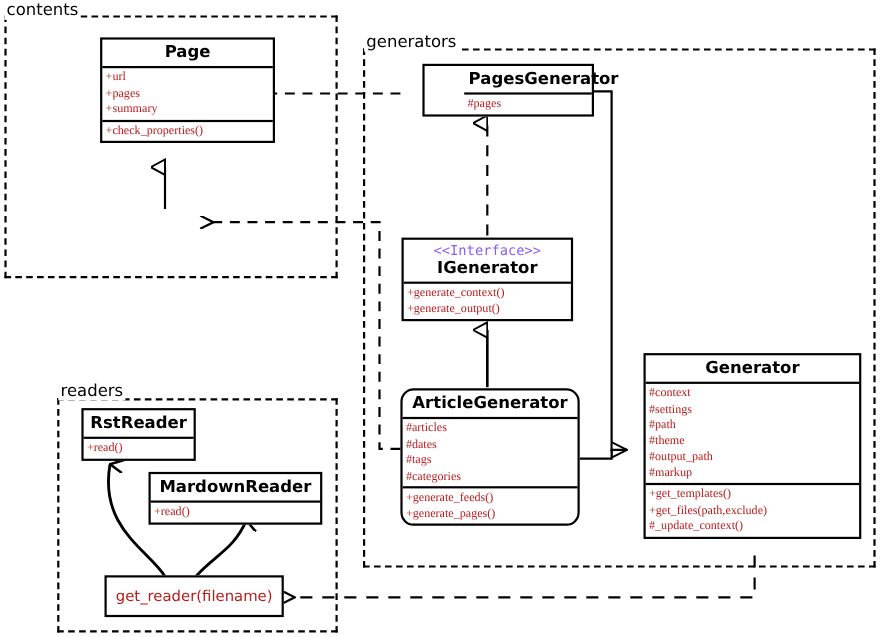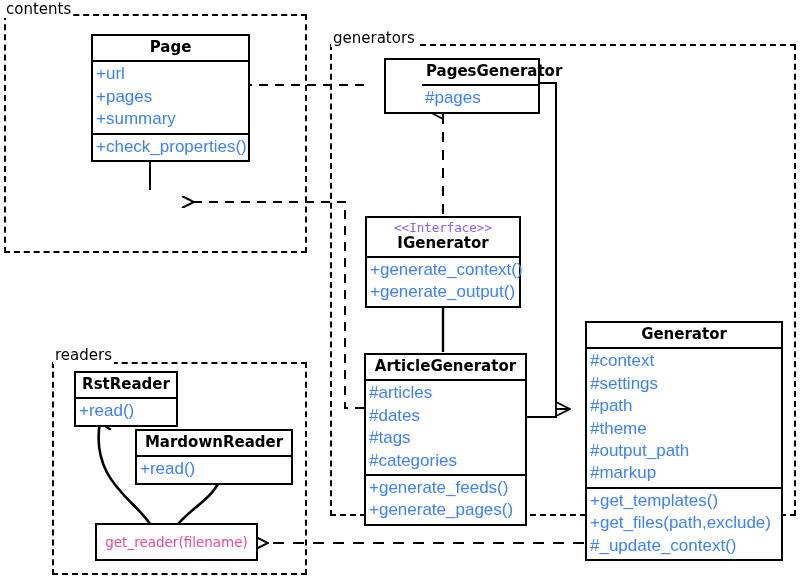--- a/index.html
+++ b/index.html
@@ -66,41 +66,41 @@
     text-align: center;
     color: #8b5cf6;
     padding-top: 3px;
     line-height: 1.1;
   }
   .cls-sec {
     border-top: 2px solid #000;
     padding: 1px 3px 2px 3px;
   }
   .cls-sec div {
-    font-family: Liberation Sans, sans-serif;
-    font-size: 17px;
-    color: #3b82f6;
+    font-family: Liberation Serif, serif;
+    font-size: 11px;
+    color: #b91c1c;
     line-height: 1.32;
     white-space: nowrap;
   }
   
   .plainbox {
     position: absolute;
     border: 2px solid #000;
     background: #ffffff;
     box-sizing: border-box;
     display: flex;
     align-items: center;
     justify-content: center;
     z-index: 5;
   }
   .plainbox span {
     font-family: "DejaVu Sans", sans-serif;
     font-size: 13.5px;
-    color: #ec4899;
+    color: #b91c1c;
     white-space: nowrap;
   }
 </style>
 </head>
 <body>
 
 <div id="canvas">
 
   <svg id="svg-layer" viewBox="0 0 803 579" xmlns="http://www.w3.org/2000/svg">
     <defs>
@@ -191,21 +191,21 @@
 
   <div class="cls" style="left:365px; top:216px; width:156px;">
     <div class="cls-stereo">&lt;&lt;Interface&gt;&gt;</div>
     <div class="cls-name" style="padding-top:0px;">IGenerator</div>
     <div class="cls-sec">
       <div>+generate_context()</div>
       <div>+generate_output()</div>
     </div>
   </div>
 
-  <div class="cls" style="left:364px; top:353px; width:163px;">
+  <div class="cls" style="left:364px; top:353px; width:163px;border-radius:12px;">
     <div class="cls-name">ArticleGenerator</div>
     <div class="cls-sec">
       <div>#articles</div>
       <div>#dates</div>
       <div>#tags</div>
       <div>#categories</div>
     </div>
     <div class="cls-sec">
       <div>+generate_feeds()</div>
       <div>+generate_pages()</div>

